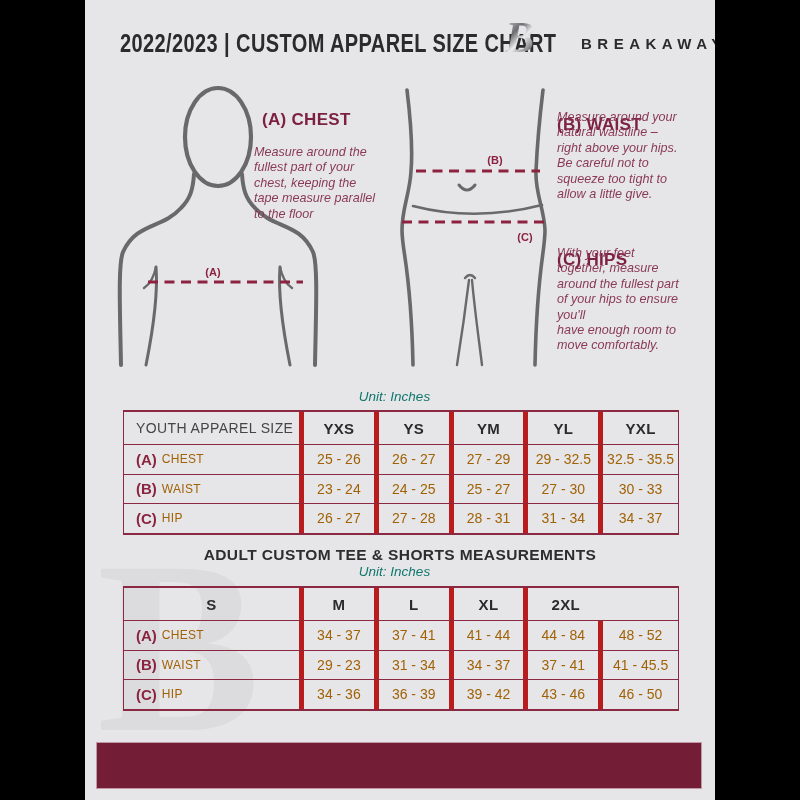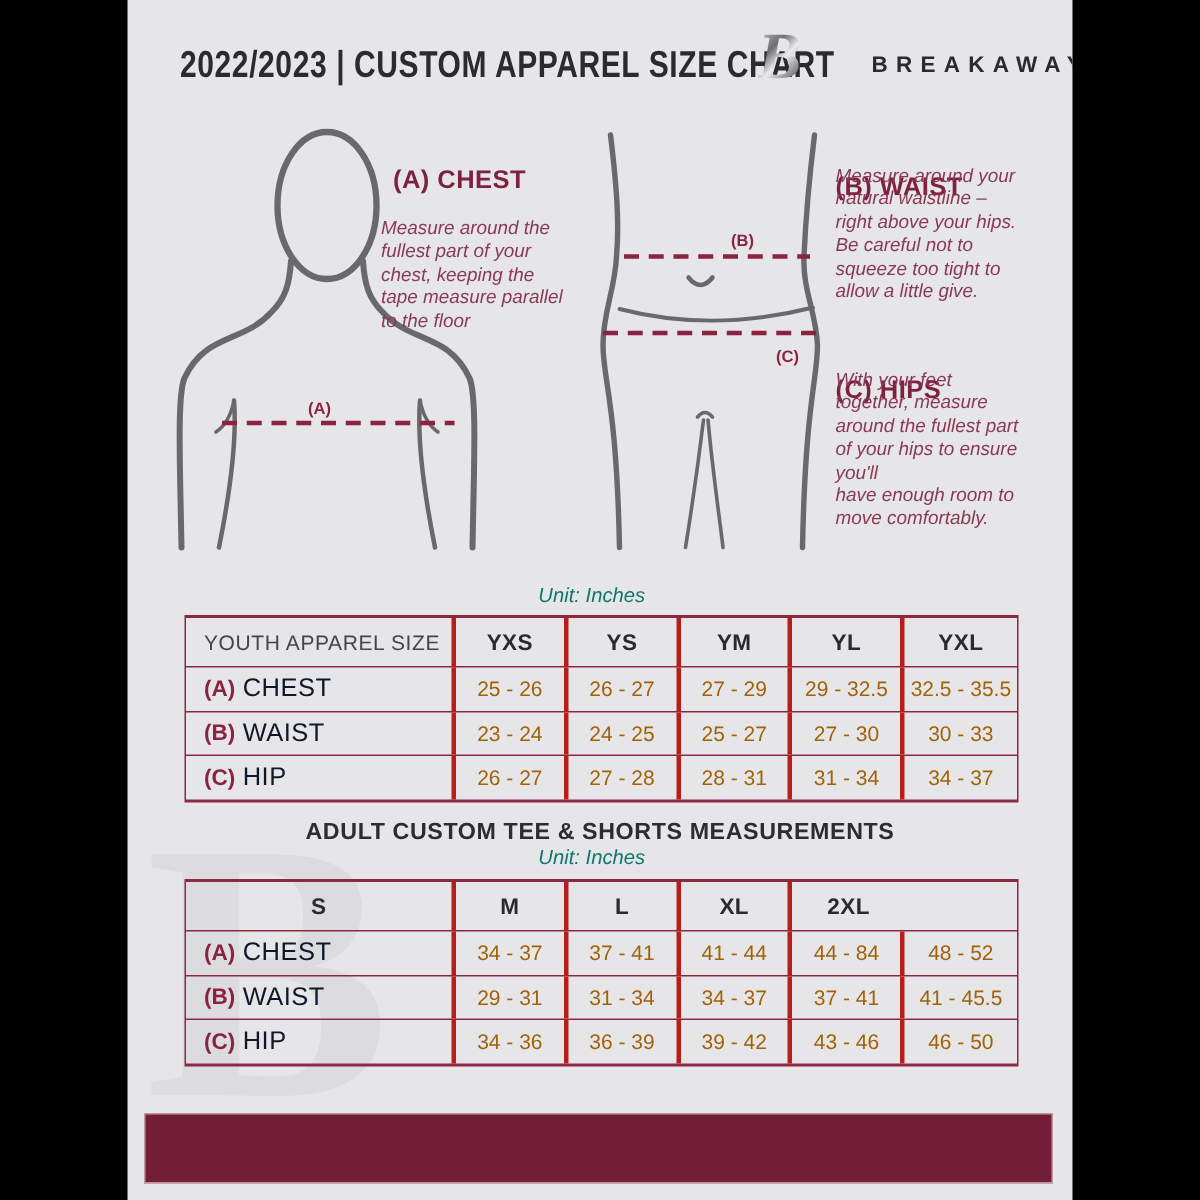--- a/index.html
+++ b/index.html
@@ -60,32 +60,32 @@
     border-top:2px solid #8b2942;border-bottom:2px solid #8b2942;
     border-left:1px solid #8b2942;border-right:1px solid #8b2942;
     box-sizing:border-box;
   }
   .t-row{
     display:grid;grid-template-columns:180px repeat(5,74.8px);
     border-bottom:1px solid #8b2942;
   }
   .t-row:last-child{border-bottom:none;}
   .t-row > div{
-    border-right:3px solid #b91c1c;display:flex;align-items:center;
+    border-right:5px solid #b91c1c;display:flex;align-items:center;
     justify-content:center;box-sizing:border-box;
   }
   .t-row > div:last-child{border-right:none;}
   .t-row.head{height:32px;}
   .t-row.data{height:28.5px;}
   .cell-label{justify-content:flex-start !important;padding-left:12px;}
   .col-head-first{font-size:14px;color:#454547;letter-spacing:.4px;}
   .col-head{font-size:15px;font-weight:700;color:#2b2b2d;letter-spacing:.3px;}
   .cell-val{font-size:14px;color:#a16207;}
   .row-prefix{font-weight:700;color:#8b2340;margin-right:5px;font-size:15px;}
-  .row-name{font-size:17px;color:#0f172a;letter-spacing:.3px;}
+  .row-name{font-size:12px;color:#a16207;letter-spacing:.3px;}
 
   .watermark{
     position:absolute;left:12px;top:548px;font-size:245px;line-height:200px;
     font-family:"Liberation Serif",serif;font-weight:700;color:#dcdcdf;
     z-index:1;user-select:none;
   }
   .bottom-bar{
     position:absolute;left:11px;top:742px;width:606px;height:47px;
     background:#731d36;border:1px solid rgba(255,255,255,.55);
     box-sizing:border-box;z-index:3;
@@ -221,21 +221,21 @@
       <div class="cell-val">37 - 41</div>
       <div class="cell-val">41 - 44</div>
       <div class="cell-val">44 - 84</div>
       <div class="cell-val">48 - 52</div>
     </div>
     <div class="t-row data">
       <div class="cell-label">
         <span class="row-prefix">(B)</span>
         <span class="row-name">WAIST</span>
       </div>
-      <div class="cell-val">29 - 31</div>
+      <div class="cell-val">29 - 23</div>
       <div class="cell-val">31 - 34</div>
       <div class="cell-val">34 - 37</div>
       <div class="cell-val">37 - 41</div>
       <div class="cell-val">41 - 45.5</div>
     </div>
     <div class="t-row data">
       <div class="cell-label">
         <span class="row-prefix">(C)</span>
         <span class="row-name">HIP</span>
       </div>

